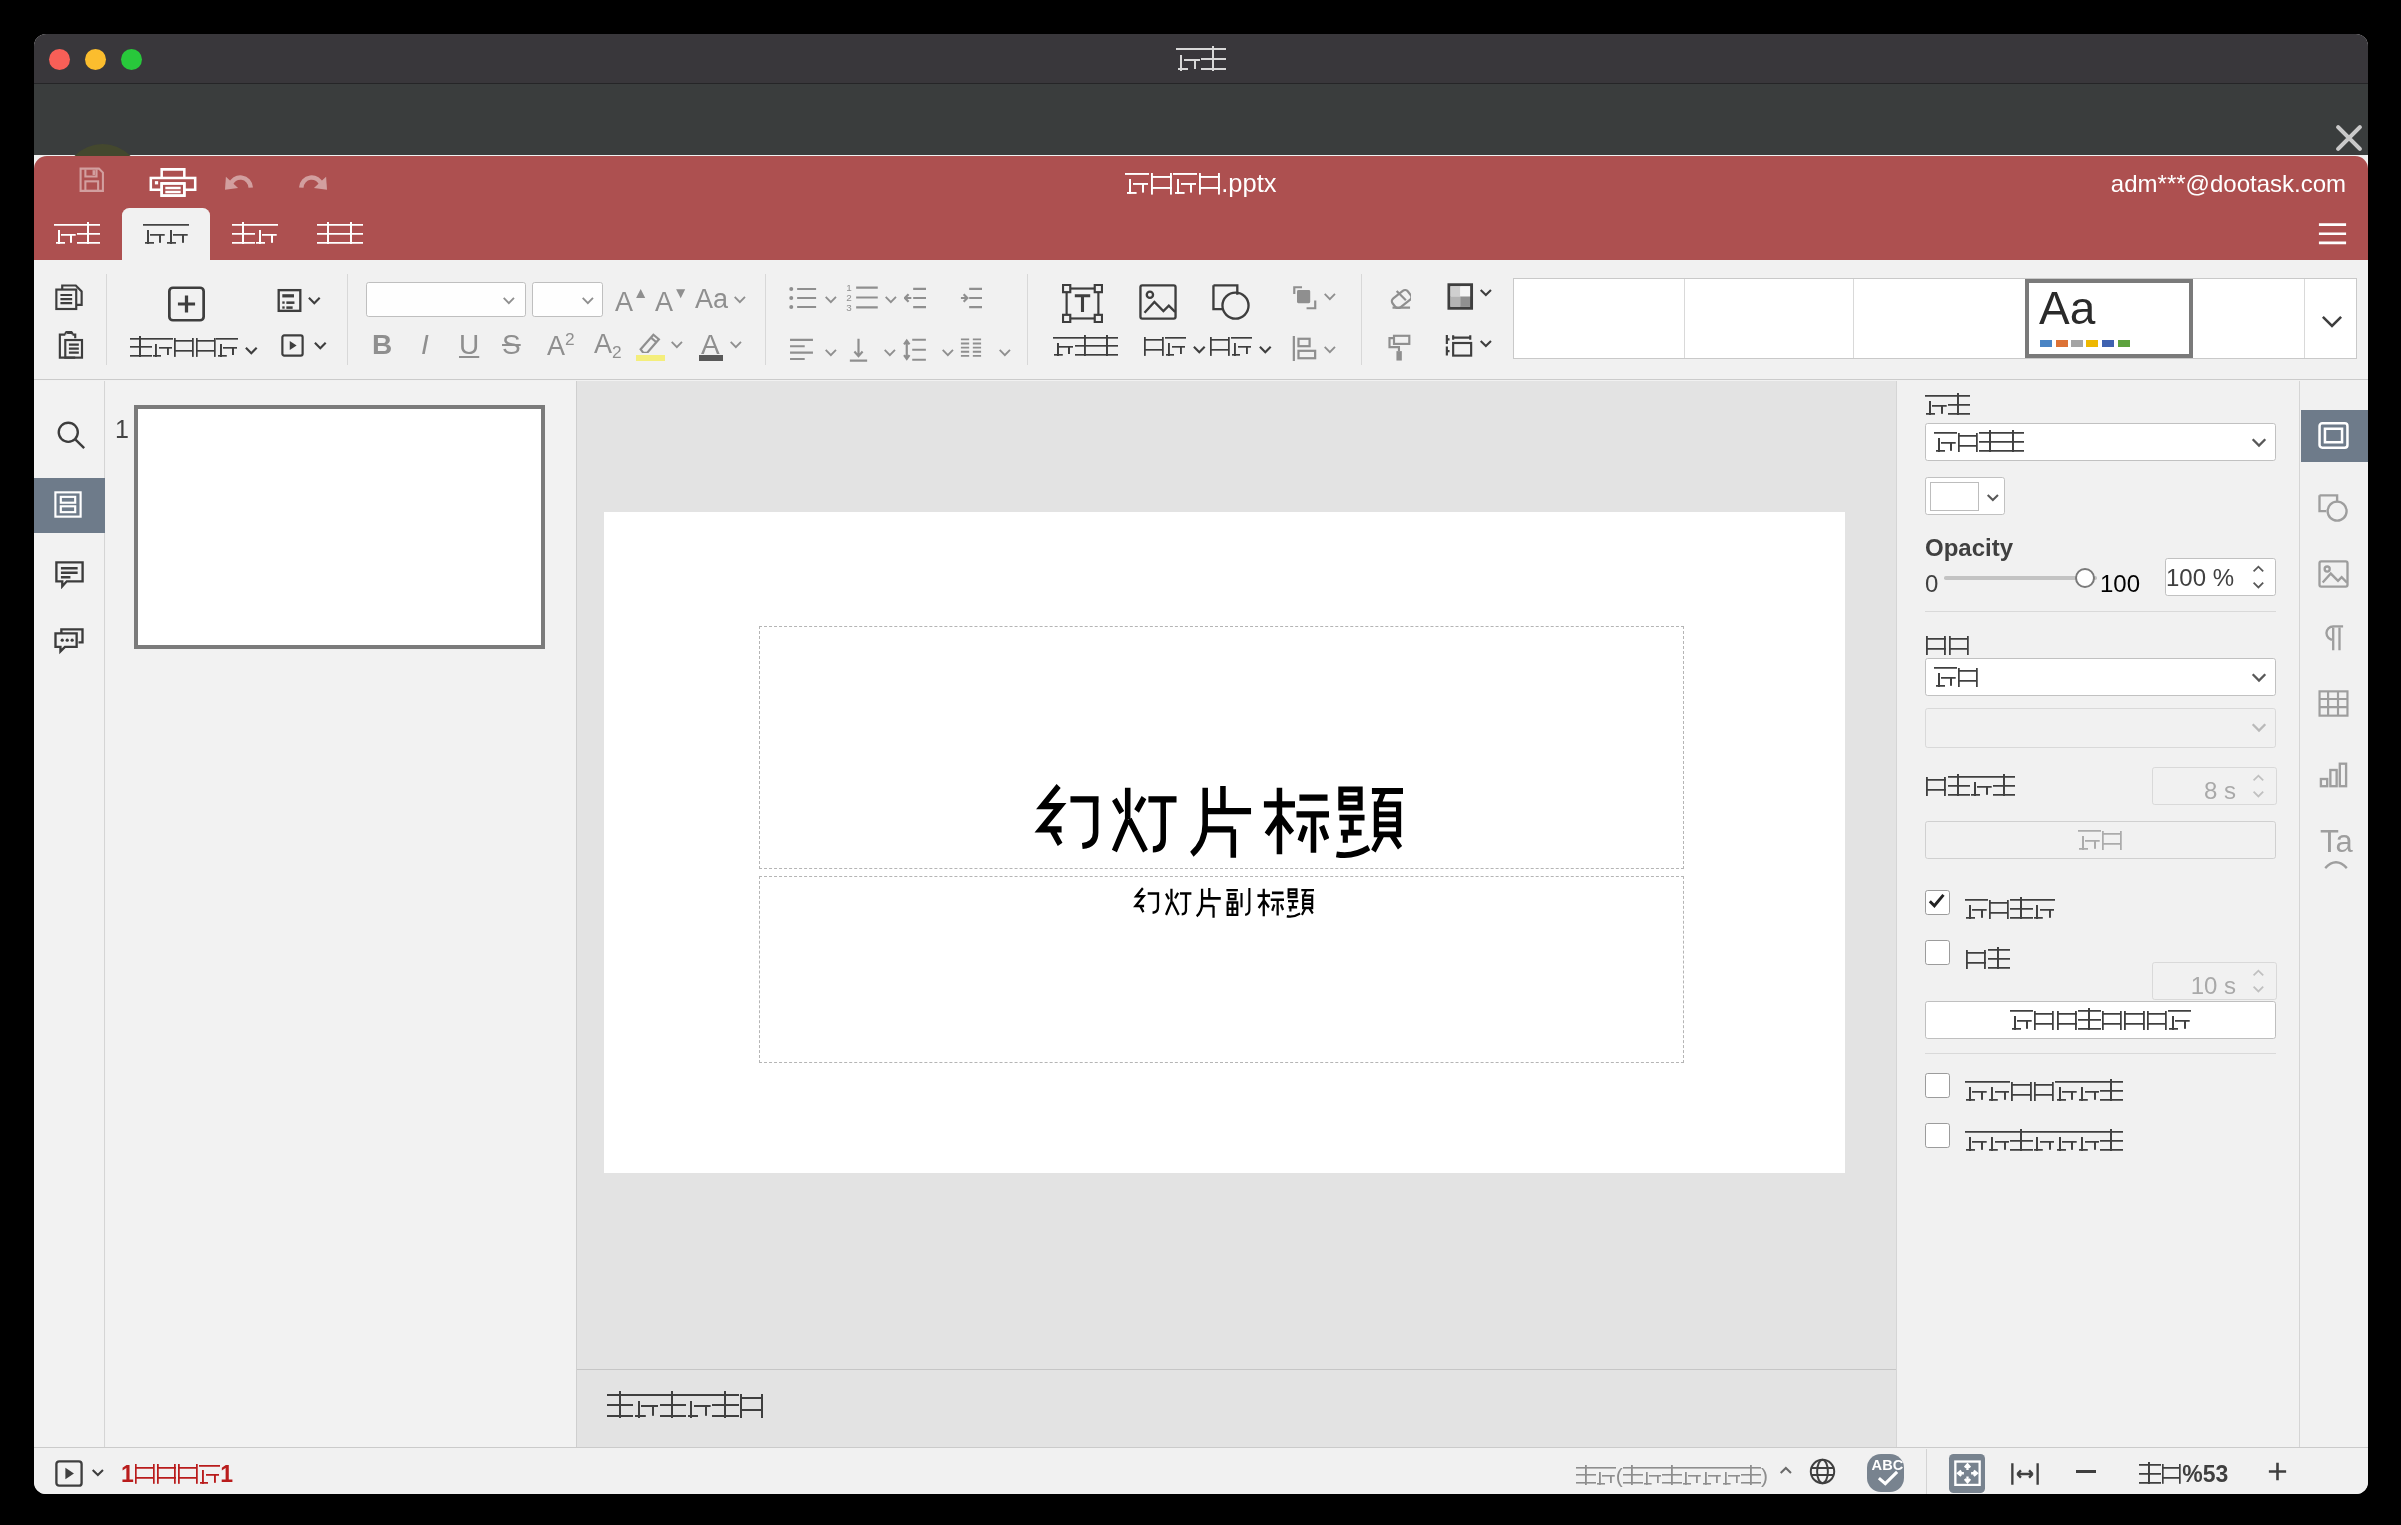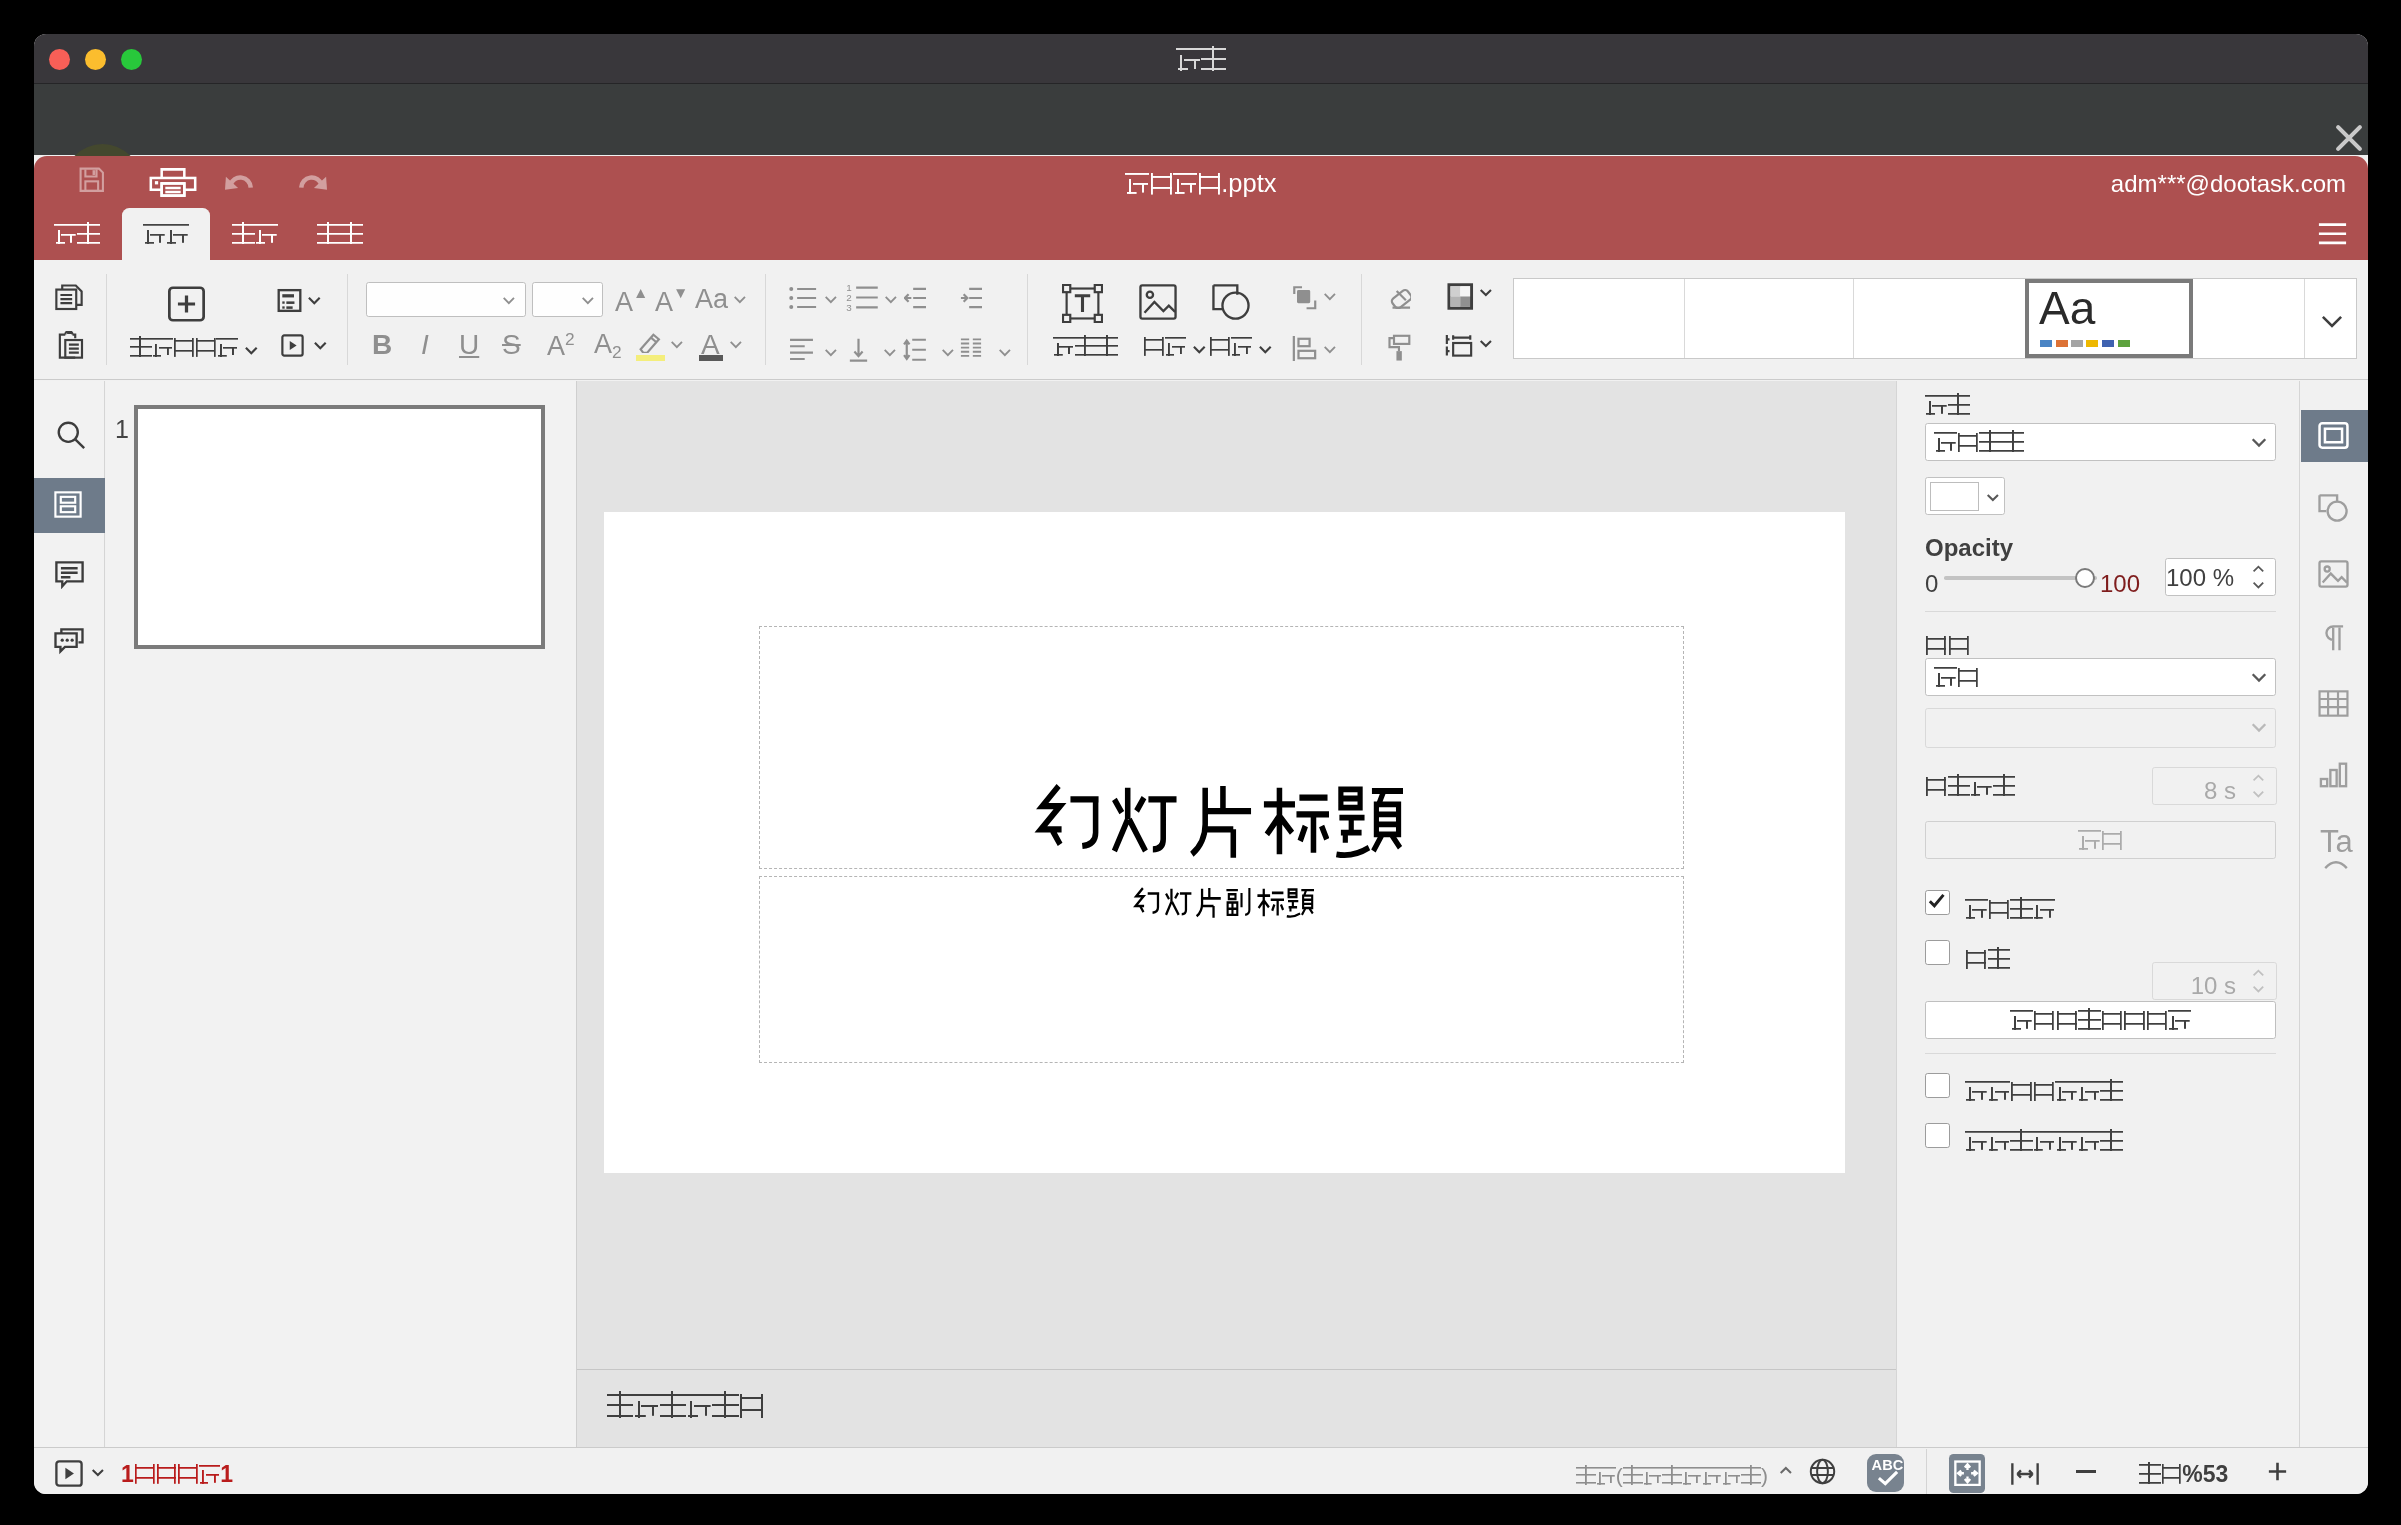--- a/index.html
+++ b/index.html
@@ -426,21 +426,21 @@
     <div class="abs" style="left:28px;top:96px;width:80px;height:38px;background:#fff;border:0.9px solid #c1c1c1;border-radius:2.7px">
       <div class="abs" style="left:3.6px;top:3.6px;width:49px;height:29px;border:0.9px solid #bdbdbd;background:#fff"></div>
       <svg class="abs" style="left:60px;top:14.6px;width:13.7px;height:9px;color:#585858" viewBox="0 0 16 10" fill="none" stroke="currentColor" stroke-width="2.4">
           <path d="M2 2 L8 8 L14 2"></path>
         </svg>
     </div>
     <div class="rlab" style="top:153px">Opacity</div>
     <div class="abs" style="left:28px;top:189px;font-size:24px;color:#404040">0</div>
     <div class="abs" style="left:47px;top:195px;width:153px;height:3.6px;background:#c3c3c3;border-radius:1.8px"></div>
     <div class="abs" style="left:178px;top:187px;width:20px;height:20px;background:#fff;border:2.3px solid #7a7a7a;border-radius:50%"></div>
-    <div class="abs" style="left:203px;top:189px;font-size:24px;color:#7f1d1d">100</div>
+    <div class="abs" style="left:203px;top:189px;font-size:24px;color:#000000">100</div>
     <div class="abs" style="left:268px;top:177px;width:111px;height:38px;background:#fff;border:0.9px solid #c1c1c1;border-radius:2.7px;font-size:24px;color:#404040">
       <span class="abs" style="left:0;top:4.6px">100 %</span>
       <svg class="abs" style="left:86px;top:6.4px;width:12.8px;height:8.2px;color:#585858" viewBox="0 0 16 10" fill="none" stroke="currentColor" stroke-width="2.2">
           <path d="M2 8 L8 2 L14 8"></path>
         </svg>
       <svg class="abs" style="left:86px;top:22px;width:12.8px;height:8.2px;color:#585858" viewBox="0 0 16 10" fill="none" stroke="currentColor" stroke-width="2.2">
           <path d="M2 2 L8 8 L14 2"></path>
         </svg>
     </div>
     <div class="abs" style="left:28px;top:230px;width:351px;height:0.9px;background:#d9d9d9"></div>
@@ -536,21 +536,21 @@
     <div class="abs" style="left:87px;top:12.8px;font-size:23px;font-weight:bold;color:#b91c1c">1<i class="q q1"></i><i class="q q1"></i><i class="q q1"></i><i class="q q2"></i>1</div>
     <div class="abs" style="right:600px;top:15.5px;font-size:21px;color:#8e8e8e"><i class="q q0"></i><i class="q q2"></i>(<i class="q q0"></i><i class="q q2"></i><i class="q q0"></i><i class="q q2"></i><i class="q q2"></i><i class="q q2"></i><i class="q q0"></i>)</div>
     <svg class="abs" style="left:1745px;top:18px;width:13.7px;height:9px;color:#6a6a6a" viewBox="0 0 16 10" fill="none" stroke="currentColor" stroke-width="2.4">
         <path d="M2 8 L8 2 L14 8"></path>
       </svg>
     <svg class="abs" style="left:1775px;top:10px;width:27px;height:27px;color:#3f3f3f" viewBox="0 0 30 30" fill="none" stroke="currentColor" stroke-width="2.2">
       <circle cx="15" cy="15" r="13"></circle>
         <ellipse cx="15" cy="15" rx="6" ry="13"></ellipse>
         <path d="M2.5 11 H27.5 M2.5 19 H27.5"></path>
     </svg>
-    <div class="abs" style="left:1833px;top:5.5px;width:37px;height:38px;background:#78838f;border-radius:9px">
+    <div class="abs" style="left:1833px;top:5.5px;width:37px;height:38px;background:#78838f;border-radius:14px">
       <div class="abs" style="left:4.6px;top:3.6px;color:#fff;font-size:14.6px;font-weight:bold">ABC</div>
       <svg class="abs" style="left:10px;top:16.4px;width:22px;height:16.4px;color:#fff" viewBox="0 0 24 18" fill="none" stroke="currentColor" stroke-width="3.4">
           <path d="M2 9 L9 15 L22 2"></path>
         </svg>
     </div>
     <div class="abs" style="left:1892px;top:0.9px;width:0.9px;height:45px;background:#d4d4d4"></div>
     <div class="abs" style="left:1915px;top:5.5px;width:36px;height:39px;background:#78838f;border-radius:4.6px">
       <svg class="abs" style="left:4.6px;top:6.4px;width:27px;height:26.5px;color:#fff" viewBox="0 0 30 29" fill="none" stroke="currentColor" stroke-width="2.6">
         <rect x="1.5" y="1.5" width="27" height="26"></rect>
           <path d="M15 5 V11 M12 8 L15 4.5 L18 8 M15 18 V24 M12 21 L15 24.5 L18 21 M5 14.5 H11 M8 11.5 L4.5 14.5 L8 17.5 M19 14.5 H25 M22 11.5 L25.5 14.5 L22 17.5"></path>

